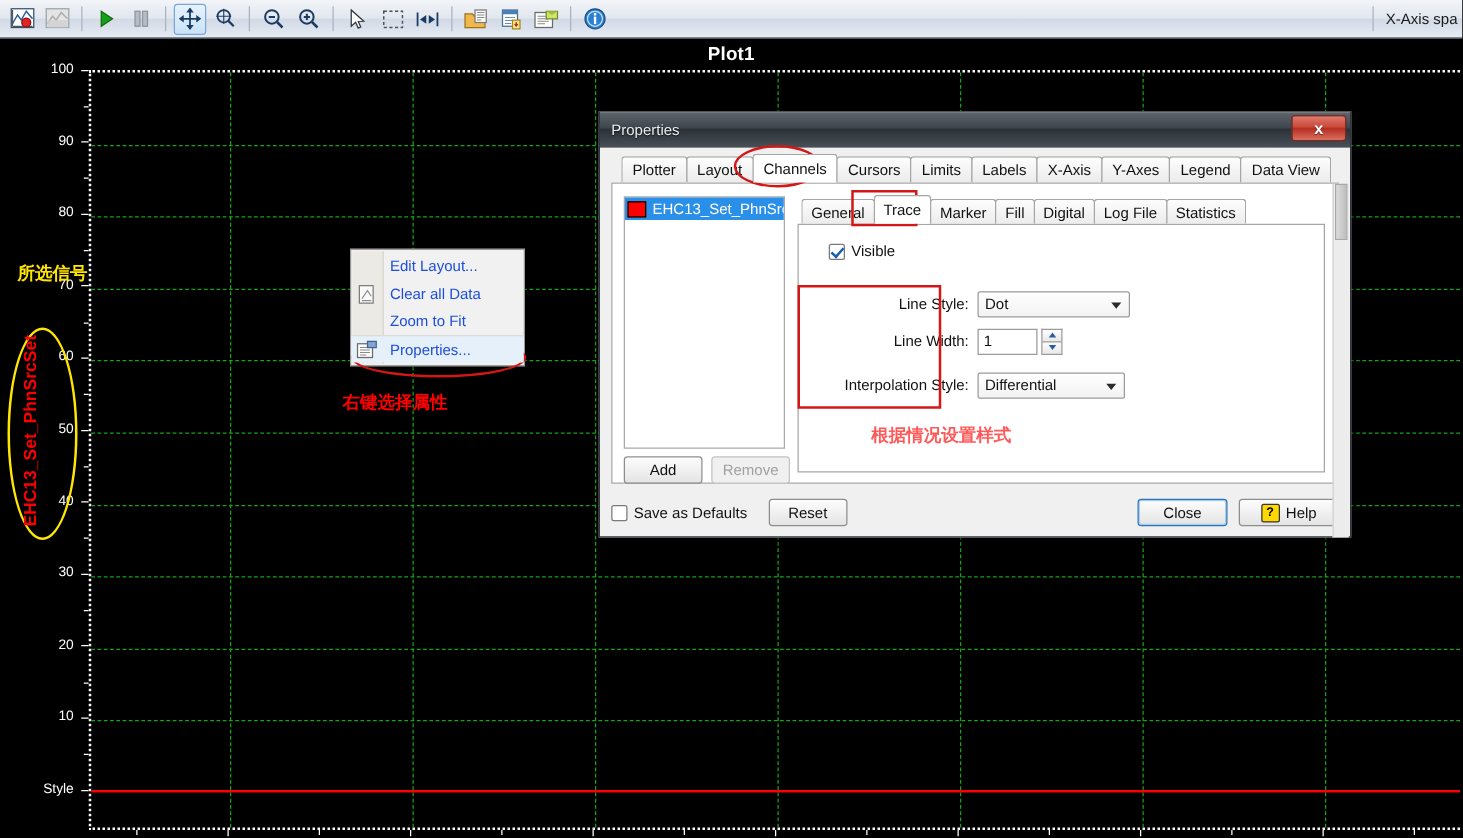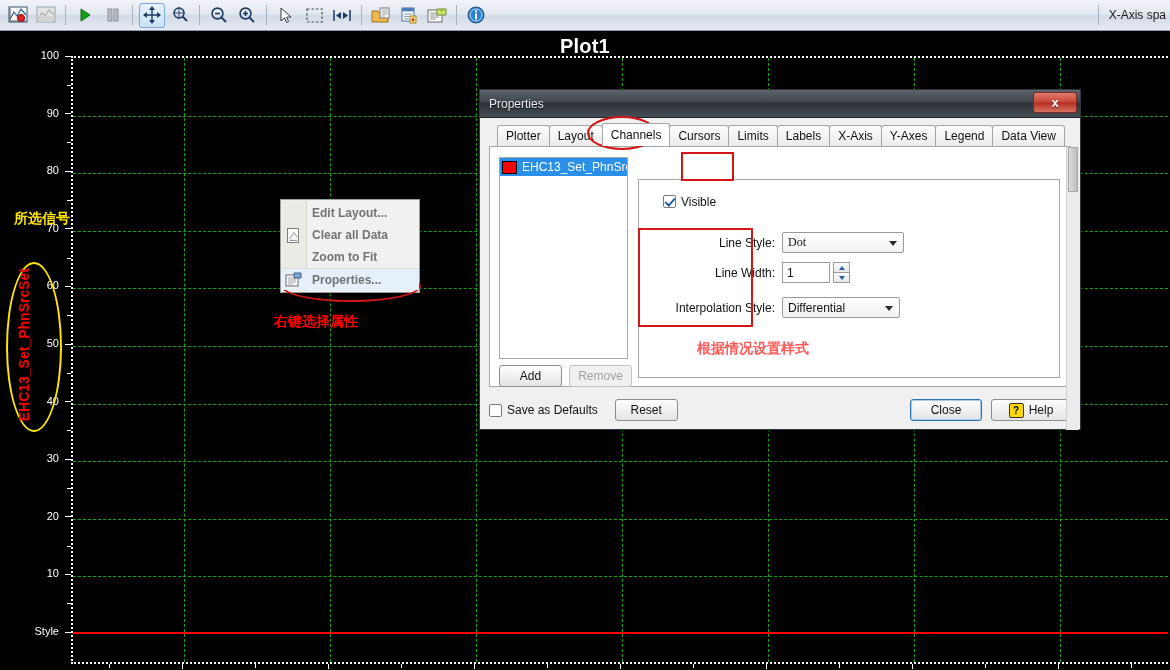--- a/index.html
+++ b/index.html
@@ -39,21 +39,21 @@
   }
 
   
   .plot-area {
     position: absolute; left: 0; top: 31px; width: 1170px; height: 639px;
     background: #000;
   }
   .plot-title {
     position: absolute; left: 0; top: 4px; width: 1170px;
     text-align: center; color: #ffffff;
-    font-size: 20px; font-weight: bold; letter-spacing: .2px;
+    font-size: 15px; font-weight: bold; letter-spacing: .2px;
   }
   
   .graph {
     position: absolute; left: 71px; top: 25px; width: 1097px; height: 608px;
     background: #000;
     border-top: 2px dotted #ffffff;
     border-left: 2px dotted #ffffff;
     border-bottom: 2px dotted #ffffff;
   }
   .vgrid, .hgrid {
@@ -131,21 +131,21 @@
     background: #f1f1f1; border: 1px solid #9a9a9a;
     box-shadow: 1px 1px 3px rgba(0,0,0,.45);
     padding: 2px 0;
   }
   .ctxmenu .gutter {
     position: absolute; left: 1px; top: 1px; bottom: 1px; width: 25px;
     background: #eceae4; border-right: 1px solid #d6d3cc;
   }
   .ctxitem {
     position: relative; height: 22px; display: flex; align-items: center;
-    padding-left: 31px; font-size: 12px; color: #737373; z-index: 2; font-weight: bold;
+    padding-left: 31px; font-size: 12px; color: #1d4ed8; z-index: 2;
   }
   .ctxitem .cicon { position: absolute; left: 4px; top: 3px; width: 17px; height: 17px; }
 
   
   .dialog {
     position: absolute; left: 479px; top: 89px; width: 602px; height: 341px;
     background: #f0f0f0;
     border: 1px solid #30363c;
     box-shadow: 2px 3px 7px rgba(0,0,0,.6);
   }
@@ -619,33 +619,56 @@
             <span class="swatch"></span>
             <span>EHC13_Set_PhnSrcS</span>
           </div>
         </div>
         <div class="addremove">
           <div class="btn">Add</div>
           <div class="btn disabled">Remove</div>
         </div>
 
         <div class="inner">
+          <div class="innertabs">
+            <div class="itab">
+                <span>General</span>
+              </div>
+            <div class="itab sel">
+                <span>Trace</span>
+              </div>
+            <div class="itab">
+                <span>Marker</span>
+              </div>
+            <div class="itab">
+                <span>Fill</span>
+              </div>
+            <div class="itab">
+                <span>Digital</span>
+              </div>
+            <div class="itab">
+                <span>Log File</span>
+              </div>
+            <div class="itab">
+                <span>Statistics</span>
+              </div>
+          </div>
 
           <div class="innerpanel">
             <div style="padding:14px 0 0 24px;">
               <label class="chk">
                 <span class="chkbox checked"></span>
                 <span>Visible</span>
               </label>
             </div>
 
             <div style="padding-left:8px;">
               <div class="fieldrow" style="margin-top:20px;">
                 <div class="flabel" style="width:128px;">Line Style:</div>
-                <div class="combo" style="width:122px; margin-left:7px;font-family:Liberation Serif, serif;">
+                <div class="combo" style="width:122px; margin-left:7px;">
                   <span>Dot</span>
                   <span class="arr"></span>
                 </div>
               </div>
 
               <div class="fieldrow">
                 <div class="flabel" style="width:128px;">Line Width:</div>
                 <div class="spinbox" style="margin-left:7px;">
                   <span>1</span>
                 </div>

